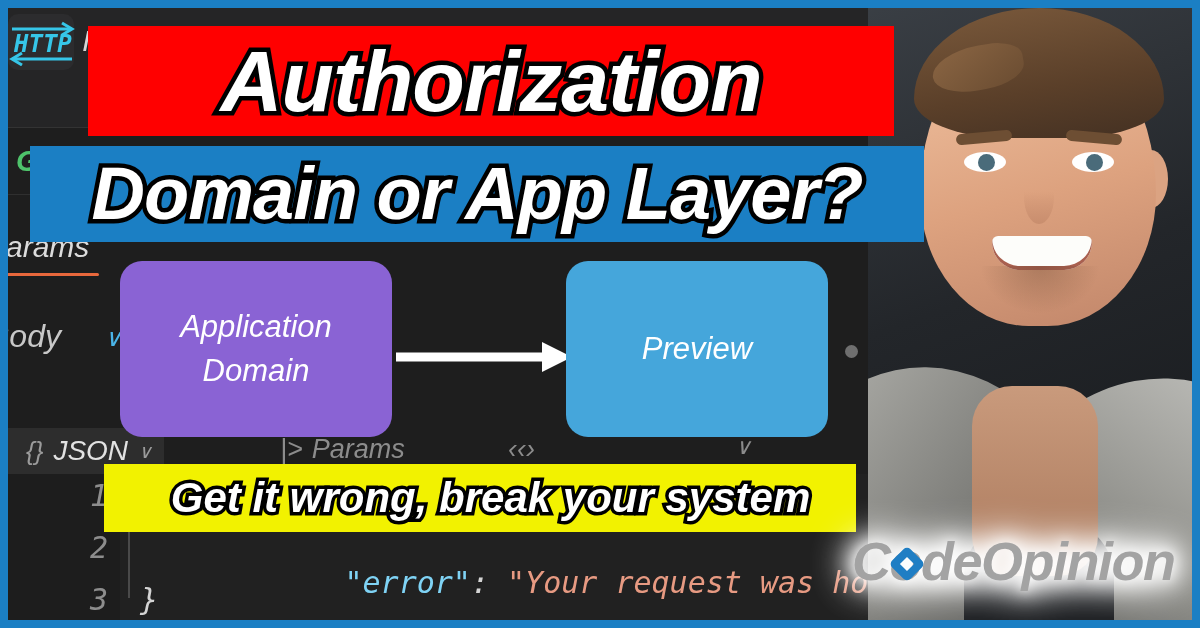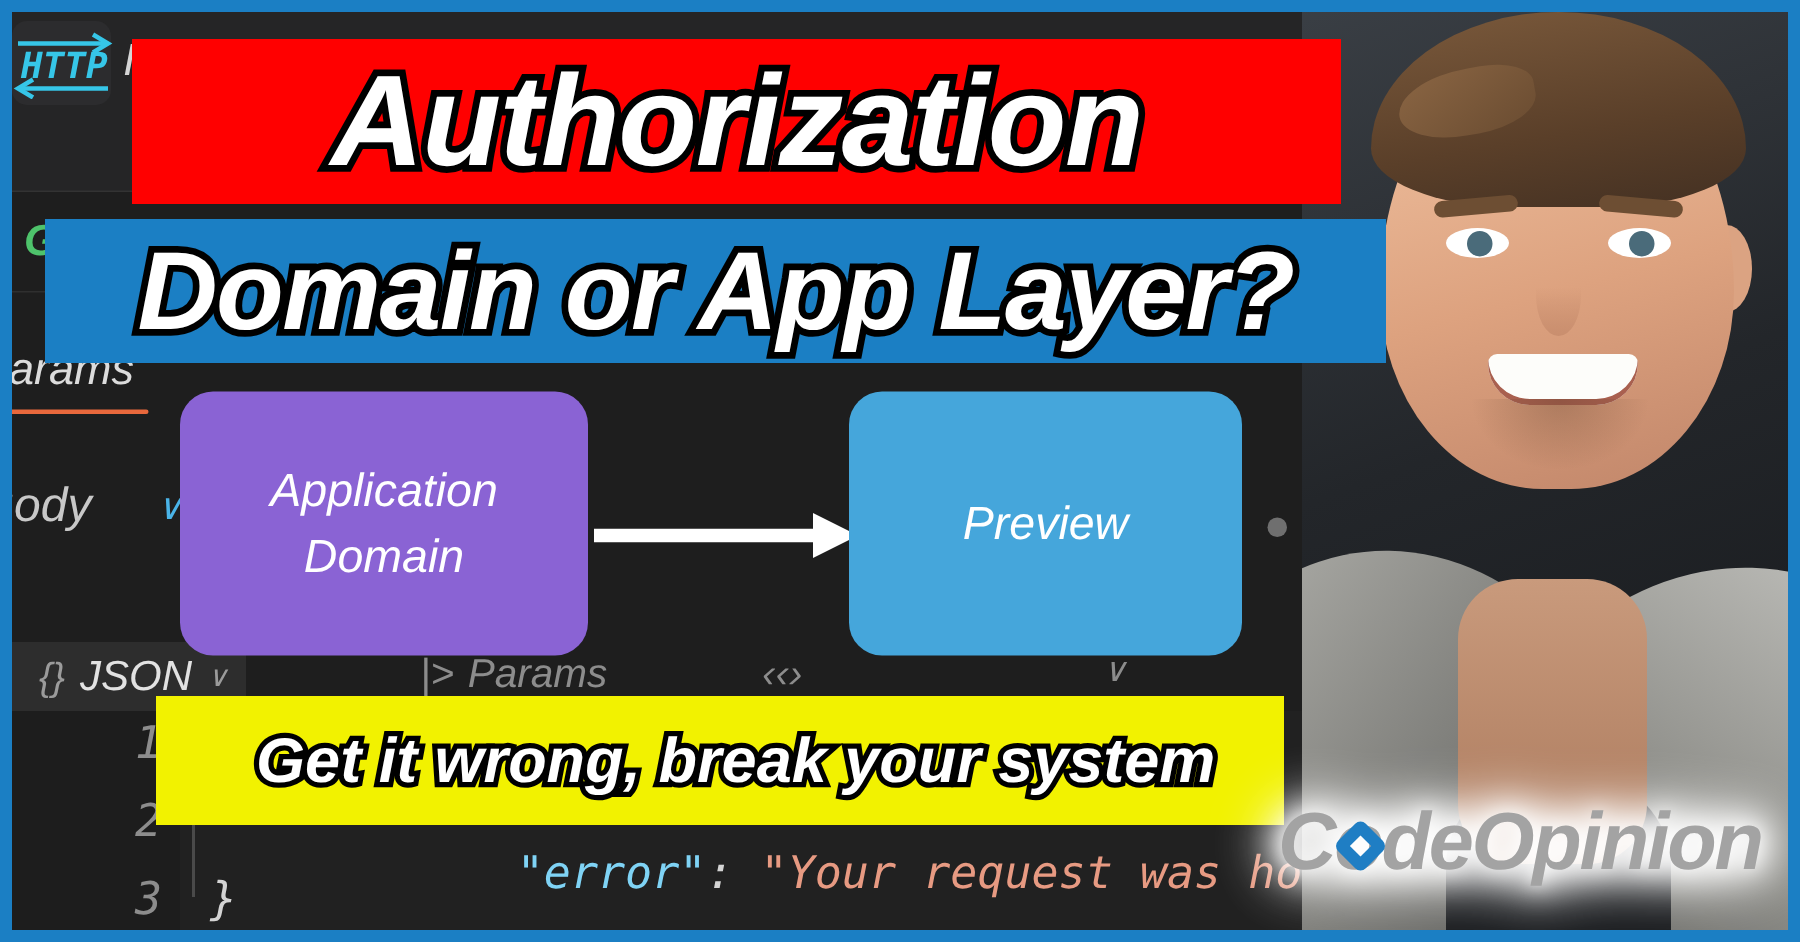--- a/index.html
+++ b/index.html
@@ -233,21 +233,21 @@
   }
   .b-red span { font-size: 86px; letter-spacing: -1px; }
 
   .b-blue {
     left: 30px; top: 146px; width: 894px; height: 96px;
     background: #1B7FC4; justify-content: center;
   }
   .b-blue span { font-size: 74px; letter-spacing: -1px; }
 
   .b-yellow {
-    left: 104px; top: 464px; width: 752px; height: 86px;
+    left: 104px; top: 464px; width: 752px; height: 68px;
     background: #F2F200; justify-content: center; padding-left: 21px;
   }
   .b-yellow span { font-size: 42px; -webkit-text-stroke: 7px #000; }
 
   
   .diagram { position: absolute; left: 4px; top: 0; width: 1200px; height: 628px; }
   .node {
     position: absolute; display: flex; align-items: center;
     justify-content: center; text-align: center;
     border-radius: 22px; color: #fff;

